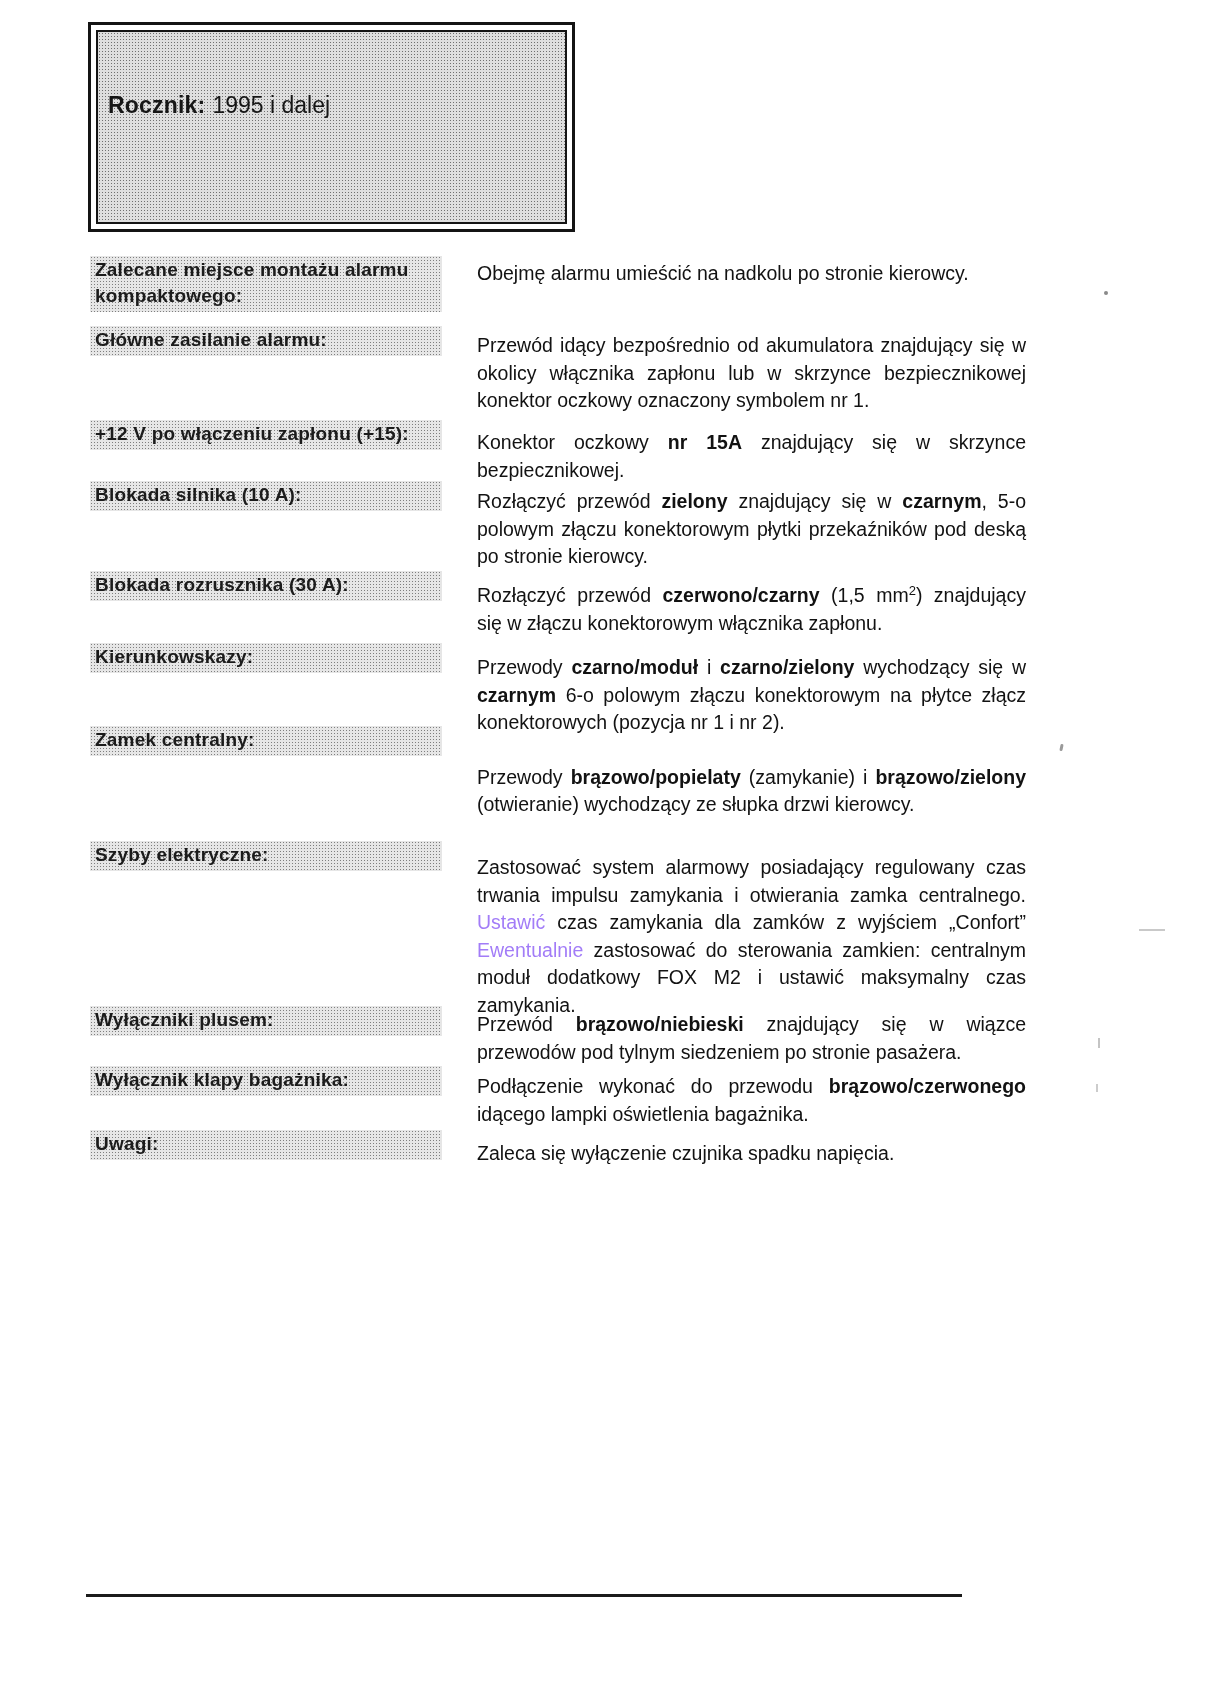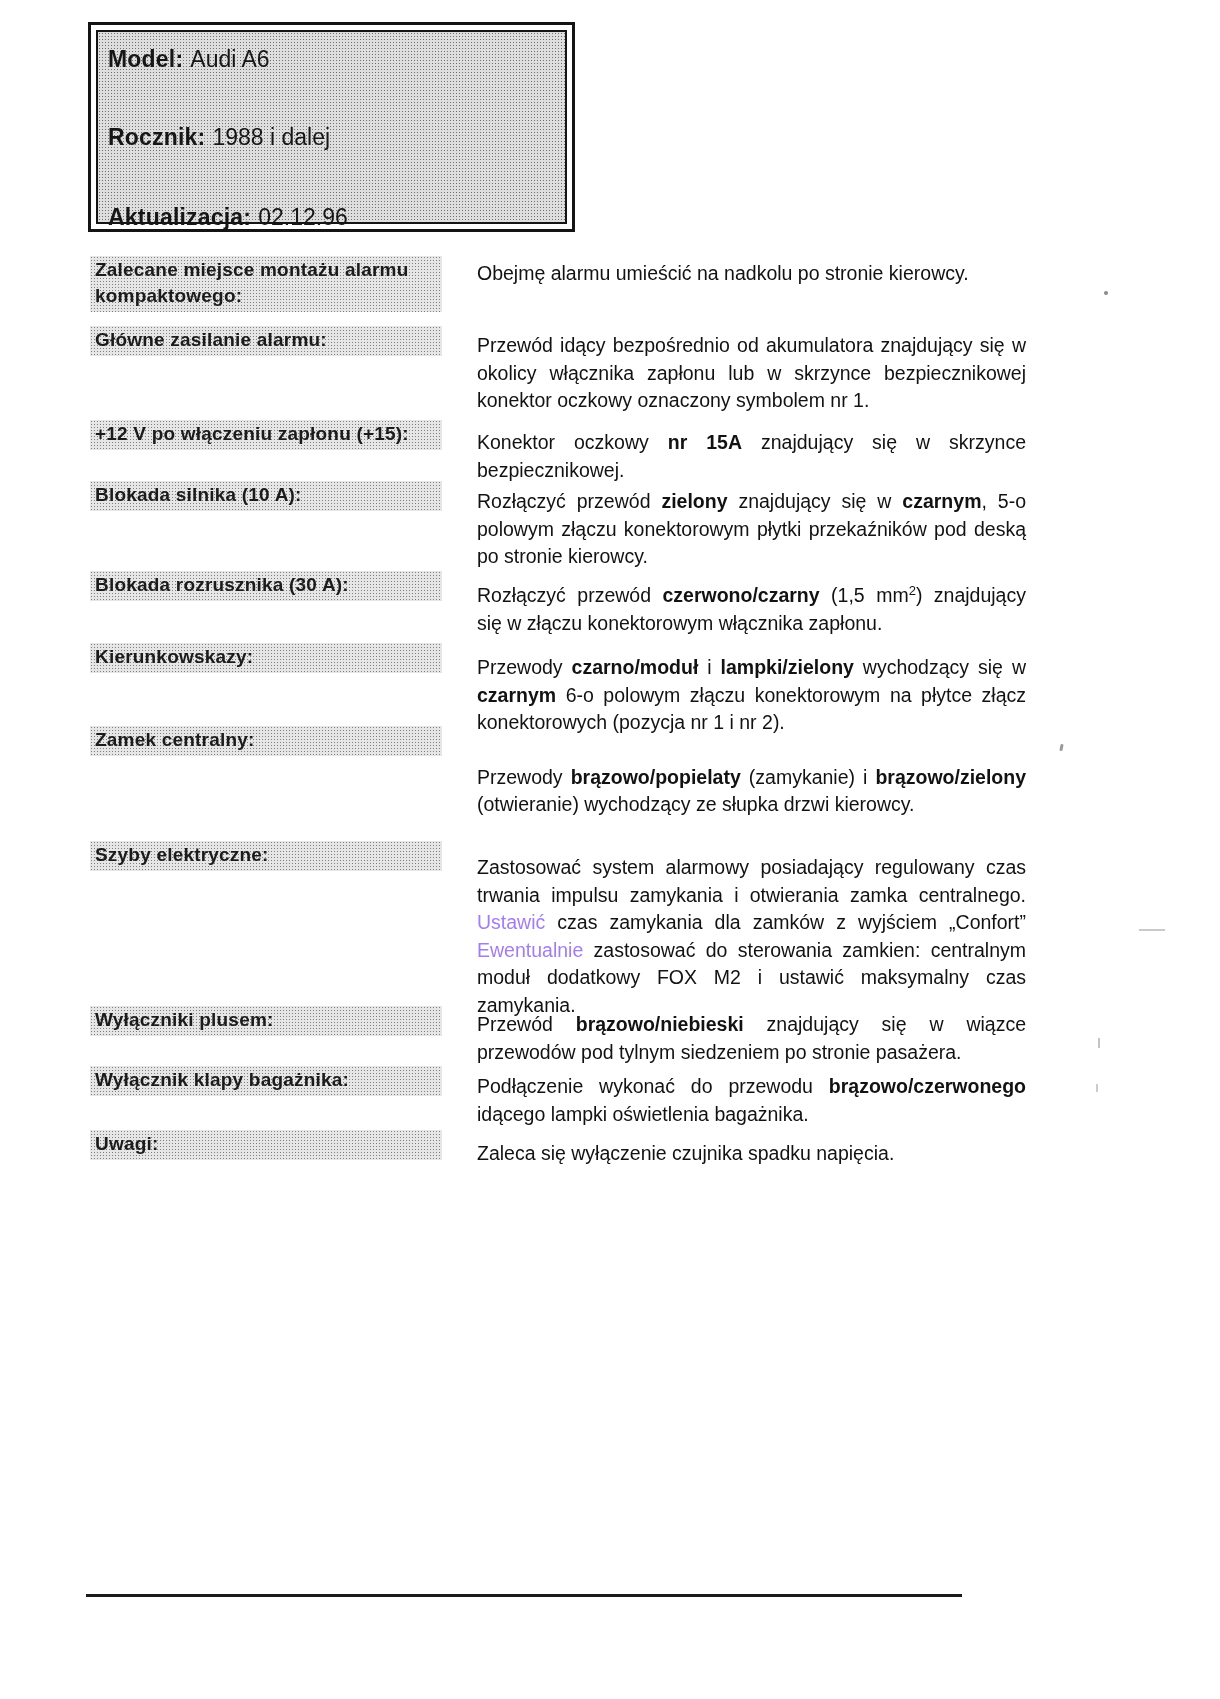--- a/index.html
+++ b/index.html
@@ -59,28 +59,22 @@
   .sp4{left:1098px;top:1038px;width:2px;height:10px;border-radius:0;background:#c4c4c4;}
   .sp5{left:1096px;top:1084px;width:2px;height:8px;border-radius:0;background:#cccccc;}
 </style>
 </head>
 <body>
 
 <div class="page">
 
   <div class="header-box">
     <div class="header-fill halftone">
-      <div class="header-line hl1">
-        <span class="lbl">Model:</span><span class="val">Audi A6</span>
-      </div>
       <div class="header-line hl2">
-        <span class="lbl">Rocznik:</span><span class="val">1988 i dalej</span>
-      </div>
-      <div class="header-line hl3">
-        <span class="lbl">Aktualizacja:</span><span class="val">02.12.96</span>
+        <span class="lbl">Rocznik:</span><span class="val">1995 i dalej</span>
       </div>
     </div>
   </div>
 
   <div class="row" style="top:256px">
     <div class="row-label halftone"><span>Zalecane miejsce montażu alarmu kompaktowego:</span></div>
     <div class="row-content" style="top:4px"><span>Obejmę alarmu umieścić na nadkolu po stronie kierowcy.</span></div>
   </div>
 
   <div class="row" style="top:326px">
@@ -98,21 +92,21 @@
     <div class="row-content" style="top:7px"><span>Rozłączyć przewód </span><span class="b">zielony</span><span> znajdujący się w </span><span class="b">czarnym</span><span>, 5-o polowym złączu konektorowym płytki przekaźników pod deską po stronie kierowcy.</span></div>
   </div>
 
   <div class="row" style="top:571px">
     <div class="row-label halftone"><span>Blokada rozrusznika (30 A):</span></div>
     <div class="row-content" style="top:11px"><span>Rozłączyć przewód </span><span class="b">czerwono/czarny</span><span> (1,5 mm</span><sup>2</sup><span>) znajdujący się w złączu konektorowym włącznika zapłonu.</span></div>
   </div>
 
   <div class="row" style="top:643px">
     <div class="row-label halftone"><span>Kierunkowskazy:</span></div>
-    <div class="row-content" style="top:11px"><span>Przewody </span><span class="b">czarno/moduł</span><span> i </span><span class="b">lampki/zielony</span><span> wychodzący się w </span><span class="b">czarnym</span><span> 6-o polowym złączu konektorowym na płytce złącz konektorowych (pozycja nr 1 i nr 2).</span></div>
+    <div class="row-content" style="top:11px"><span>Przewody </span><span class="b">czarno/moduł</span><span> i </span><span class="b">czarno/zielony</span><span> wychodzący się w </span><span class="b">czarnym</span><span> 6-o polowym złączu konektorowym na płytce złącz konektorowych (pozycja nr 1 i nr 2).</span></div>
   </div>
 
   <div class="row" style="top:726px">
     <div class="row-label halftone"><span>Zamek centralny:</span></div>
     <div class="row-content" style="top:10px"><br><span>Przewody </span><span class="b">brązowo/popielaty</span><span> (zamykanie) i </span><span class="b">brązowo/zielony</span><span> (otwieranie) wychodzący ze słupka drzwi kierowcy.</span></div>
   </div>
 
   <div class="row" style="top:841px">
     <div class="row-label halftone"><span>Szyby elektryczne:</span></div>
     <div class="row-content" style="top:13px"><span>Zastosować system alarmowy posiadający regulowany czas trwania impulsu zamykania i otwierania zamka centralnego. </span><span class="faded">Ustawić</span><span> czas zamykania dla zamków z wyjściem „Confort” </span><span class="faded">Ewentualnie</span><span> zastosować do sterowania zamkien: centralnym moduł dodatkowy FOX M2 i ustawić maksymalny czas zamykania.</span></div>

